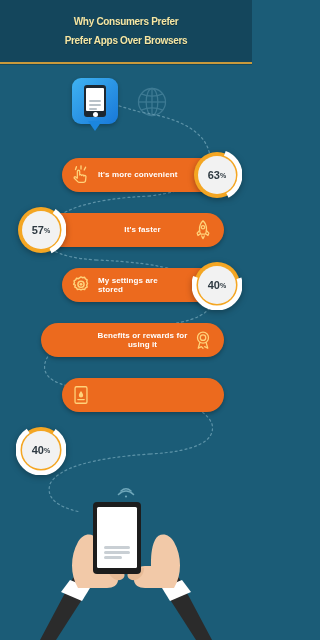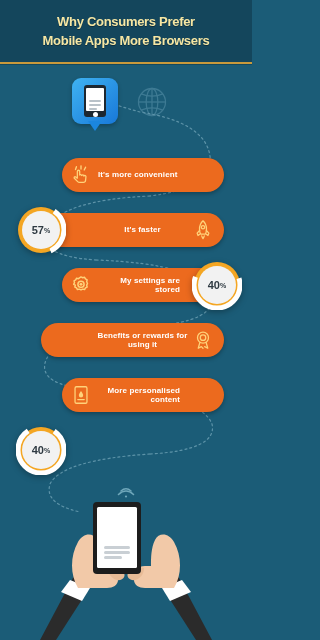--- a/index.html
+++ b/index.html
@@ -12,21 +12,21 @@
   .page{position:relative;width:252px;height:640px;overflow:hidden;background:#1b5c77;}
 
   
   .header{
     position:absolute;left:0;top:0;width:252px;height:62px;
     background:#14465c;
     display:flex;align-items:center;justify-content:center;
     z-index:5;
   }
   .header-title{
-    color:#f6e7a4;font-weight:bold;font-size:13px;line-height:19px;
+    color:#f6e7a4;font-weight:bold;font-size:10px;line-height:19px;
     text-align:center;letter-spacing:-0.3px;
     text-shadow:0 1px 0 rgba(0,0,0,.35);
     padding:0 6px;
   }
   .header-rule{
     position:absolute;left:0;top:62px;width:252px;height:2px;
     background:#c99a3c;z-index:6;
   }
   .header-rule2{
     position:absolute;left:0;top:64px;width:252px;height:1px;
@@ -69,21 +69,20 @@
     background:#ec6a1e;
     box-shadow:0 2px 4px rgba(0,0,0,.28);
     display:flex;align-items:center;
   }
   .row.icon-left .pill{left:62px;right:28px;padding-left:8px;padding-right:44px;}
   .row.icon-right .pill{left:41px;right:28px;padding-left:52px;padding-right:10px;}
 
   .pill-label{
     color:#ffffff;font-weight:bold;font-size:8px;line-height:9.5px;
     letter-spacing:.1px;
-    text-align:right;
   }
   .row.icon-left .pill-label{margin-left:6px;}
   .row.icon-right .pill-label{flex:1;text-align:center;}
 
   .row-icon{
     width:22px;height:22px;flex:0 0 22px;display:block;
   }
   .row.icon-right .row-icon{margin-left:auto;}
 
   
@@ -105,21 +104,21 @@
   .bottom{position:absolute;left:0;bottom:0;width:252px;height:160px;z-index:2;}
 </style>
 </head>
 <body>
 
 <div class="page">
 
   <div class="header">
     <div class="header-title">
       <span>Why Consumers Prefer</span><br>
-      <span>Mobile Apps More Browsers</span>
+      <span>Prefer Apps Over Browsers</span>
     </div>
   </div>
   <div class="header-rule"></div>
   <div class="header-rule2"></div>
 
   <div class="hero">
     <div class="bubble">
       <div class="bubble-phone">
         <div class="bubble-screen">
           <div class="bubble-line" style="left:3px;top:12px;width:12px;"></div>
@@ -161,20 +160,31 @@
         <svg class="row-icon" viewBox="0 0 24 24">
           <g stroke="#ffd27a" stroke-width="1.5" fill="none" stroke-linecap="round">
             <line x1="7" y1="3" x2="6" y2="6"></line>
               <line x1="12" y1="2" x2="12" y2="5.5"></line>
               <line x1="17" y1="3.5" x2="15.5" y2="6.5"></line>
           </g>
           <path d="M8 9.5v6l-1.8-1.4c-.7-.5-1.7-.1-1.7.8 0 .4.2.7.5 1l3.4 3.3c.5.5 1.2.8 2 .8h4.1c1.3 0 2.4-1 2.5-2.3l.4-3.8c.1-.8-.5-1.4-1.2-1.4-.5 0-.9.3-1.1.7 0-.8-.5-1.3-1.2-1.3-.5 0-.9.3-1.1.7-.1-.7-.6-1.1-1.2-1.1-.4 0-.8.2-1 .5V8.2c0-.8-.6-1.4-1.3-1.4S8 7.4 8 8.2z" fill="none" stroke="#ffd27a" stroke-width="1.4" stroke-linejoin="round"></path>
         </svg>
         <div class="pill-label">It's more convenient</div>
       </div>
+      <div class="donut">
+        <svg width="50" height="50" viewBox="0 0 50 50">
+          <circle cx="25" cy="25" r="23" fill="#f4a623"></circle>
+          <circle cx="25" cy="25" r="23" fill="none" stroke="#ffffff" stroke-width="5" stroke-dasharray="53 92" stroke-dashoffset="-8" transform="rotate(-90 25 25)"></circle>
+          <circle cx="25" cy="25" r="19" fill="#f2f2f2"></circle>
+        </svg>
+        <div class="donut-text">
+          <span>63</span>
+            <sup>%</sup>
+        </div>
+      </div>
     </div>
 
     <div class="row icon-right">
       <div class="pill">
         <div class="pill-label">It's faster</div>
         <svg class="row-icon" viewBox="0 0 24 24">
           <g fill="none" stroke="#ffd27a" stroke-width="1.4" stroke-linejoin="round" stroke-linecap="round">
             <path d="M12 2c2.6 2.4 3.8 5.6 3.8 9.2 0 2-.5 3.8-1.2 5.2h-5.2c-.7-1.4-1.2-3.2-1.2-5.2C8.2 7.6 9.4 4.4 12 2z"></path>
             <circle cx="12" cy="9" r="1.8"></circle>
             <path d="M8.3 12.6 5.6 15.4 6.6 18l1.8-1.4"></path>
@@ -234,21 +244,20 @@
       </div>
     </div>
 
     <div class="row icon-left">
       <div class="pill">
         <svg class="row-icon" viewBox="0 0 24 24">
           <rect x="5.5" y="3" width="13" height="18" rx="1.5" fill="none" stroke="#ffd27a" stroke-width="1.4"></rect>
           <path d="M12 7.5c-1.4 2-2.4 3.4-2.4 4.8a2.4 2.4 0 0 0 4.8 0c0-1.4-1-2.8-2.4-4.8z" fill="#ffd27a"></path>
           <line x1="8.5" y1="17" x2="15.5" y2="17" stroke="#ffd27a" stroke-width="1.4" stroke-linecap="round"></line>
         </svg>
-        <div class="pill-label">More personalised content</div>
       </div>
     </div>
 
     <div class="row icon-right">
       <div class="donut">
         <svg width="50" height="50" viewBox="0 0 50 50">
           <circle cx="25" cy="25" r="23" fill="#f4a623"></circle>
           <circle cx="25" cy="25" r="23" fill="none" stroke="#ffffff" stroke-width="5" stroke-dasharray="116 29" stroke-dashoffset="-14" transform="rotate(-90 25 25)"></circle>
           <circle cx="25" cy="25" r="19" fill="#f2f2f2"></circle>
         </svg>

